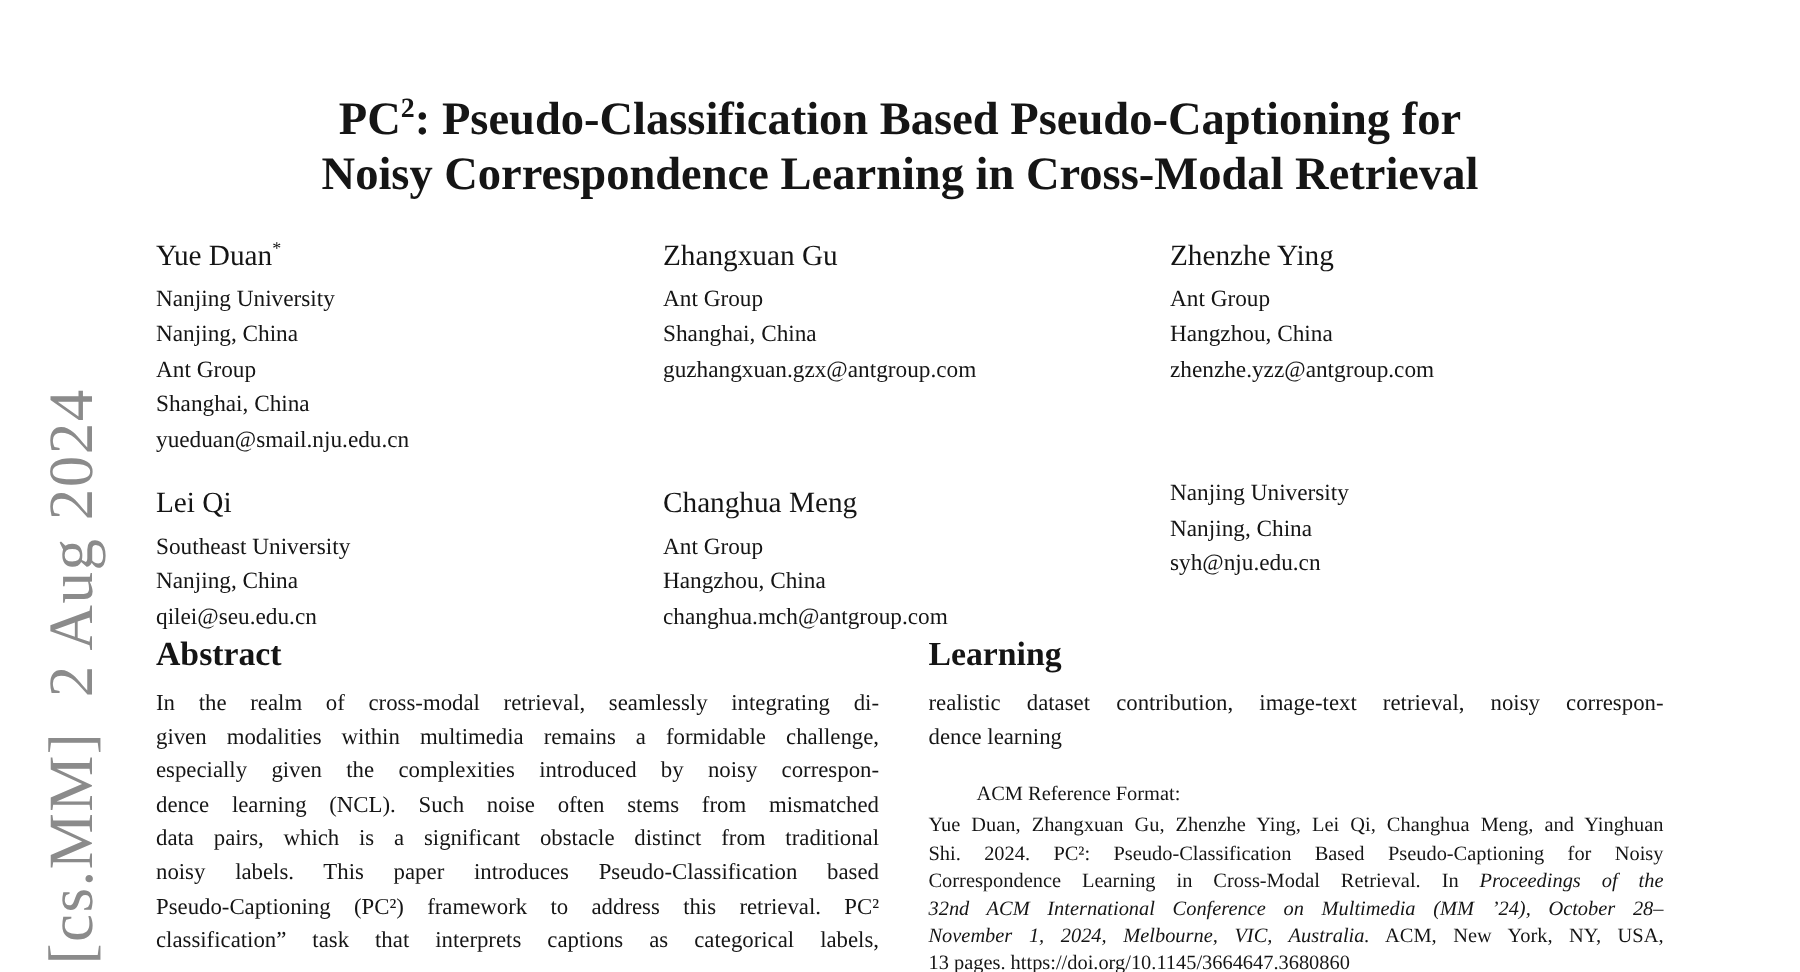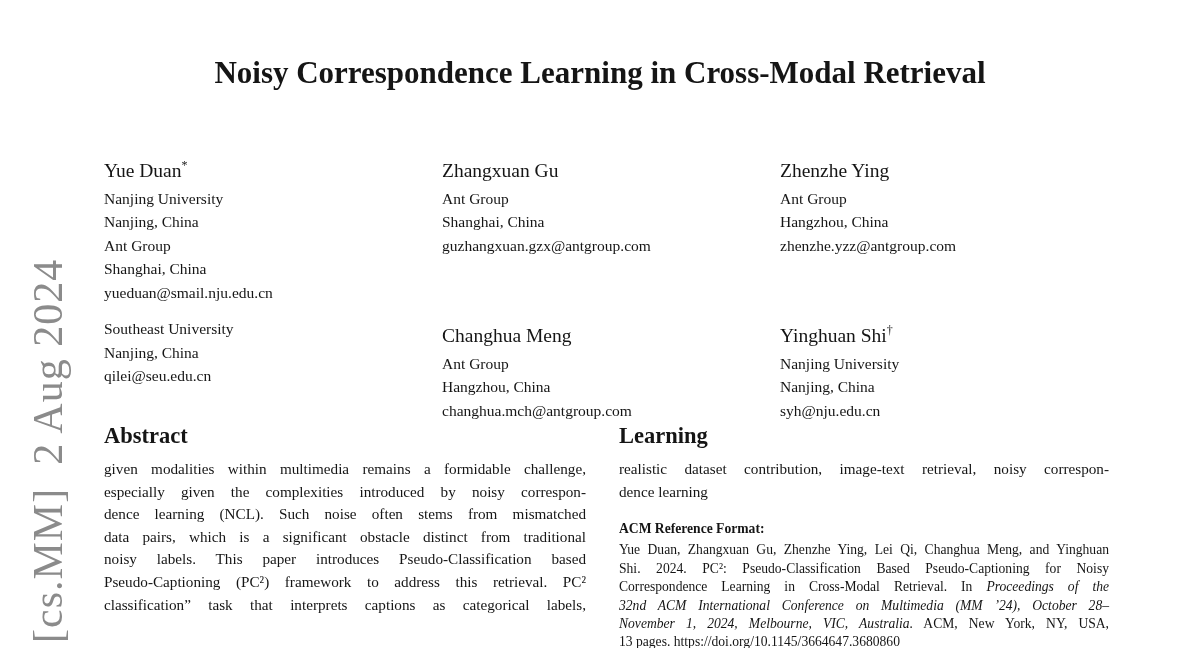--- a/index.html
+++ b/index.html
@@ -34,32 +34,33 @@
   .author-name sup{font-size:12px;}
   .author-line{font-size:15.5px;line-height:23.5px;}
 
   
   .col-left{position:absolute;left:104px;top:423px;width:482px;}
   .col-right{position:absolute;left:619px;top:423px;width:490px;}
   .h{font-size:22.5px;font-weight:bold;line-height:26px;margin-bottom:9px;}
   .body-line{font-size:15.2px;line-height:22.6px;}
   .jline{text-align:justify;text-align-last:justify;}
   .lline{text-align:left;}
-  .ref-h{font-size:13.6px;font-weight:bold;line-height:18.2px;margin-top:17px;margin-bottom:3px;}
+  .ref-h{font-size:13.6px;font-weight:normal;line-height:18.2px;margin-top:17px;margin-bottom:3px;margin-left:32px;}
   .ref-line{font-size:13.6px;line-height:18.4px;}
   .it{font-style:italic;}
 </style>
 </head>
 <body>
 
 <div class="page">
 
   <div class="arxiv-stamp">[cs.MM]  2 Aug 2024</div>
 
   <div class="title">
+    <div><span>PC</span><sup>2</sup><span>: Pseudo-Classification Based Pseudo-Captioning for</span></div>
     <div>Noisy Correspondence Learning in Cross-Modal Retrieval</div>
   </div>
 
   <div class="authors row1">
     <div class="author-col">
       <div class="author-name"><span>Yue Duan</span><sup>*</sup></div>
       <div class="author-line">Nanjing University</div>
       <div class="author-line">Nanjing, China</div>
       <div class="author-line">Ant Group</div>
       <div class="author-line">Shanghai, China</div>
@@ -74,40 +75,41 @@
     <div class="author-col">
       <div class="author-name"><span>Zhenzhe Ying</span><sup></sup></div>
       <div class="author-line">Ant Group</div>
       <div class="author-line">Hangzhou, China</div>
       <div class="author-line">zhenzhe.yzz@antgroup.com</div>
     </div>
   </div>
 
   <div class="authors row2">
     <div class="author-col">
+      <div class="author-name"><span>Lei Qi</span><sup></sup></div>
       <div class="author-line">Southeast University</div>
       <div class="author-line">Nanjing, China</div>
       <div class="author-line">qilei@seu.edu.cn</div>
     </div>
     <div class="author-col">
       <div class="author-name"><span>Changhua Meng</span><sup></sup></div>
       <div class="author-line">Ant Group</div>
       <div class="author-line">Hangzhou, China</div>
       <div class="author-line">changhua.mch@antgroup.com</div>
     </div>
     <div class="author-col">
-      <div class="author-name"><span>Yinghuan Shi</span><sup>†</sup></div>
       <div class="author-line">Nanjing University</div>
       <div class="author-line">Nanjing, China</div>
       <div class="author-line">syh@nju.edu.cn</div>
     </div>
   </div>
 
   <div class="col-left">
     <div class="h">Abstract</div>
+    <div class="body-line jline">In the realm of cross-modal retrieval, seamlessly integrating di-</div>
     <div class="body-line jline">given modalities within multimedia remains a formidable challenge,</div>
     <div class="body-line jline">especially given the complexities introduced by noisy correspon-</div>
     <div class="body-line jline">dence learning (NCL). Such noise often stems from mismatched</div>
     <div class="body-line jline">data pairs, which is a significant obstacle distinct from traditional</div>
     <div class="body-line jline">noisy labels. This paper introduces Pseudo-Classification based</div>
     <div class="body-line jline">Pseudo-Captioning (PC²) framework to address this retrieval. PC²</div>
     <div class="body-line jline">classification” task that interprets captions as categorical labels,</div>
   </div>
 
   <div class="col-right">

